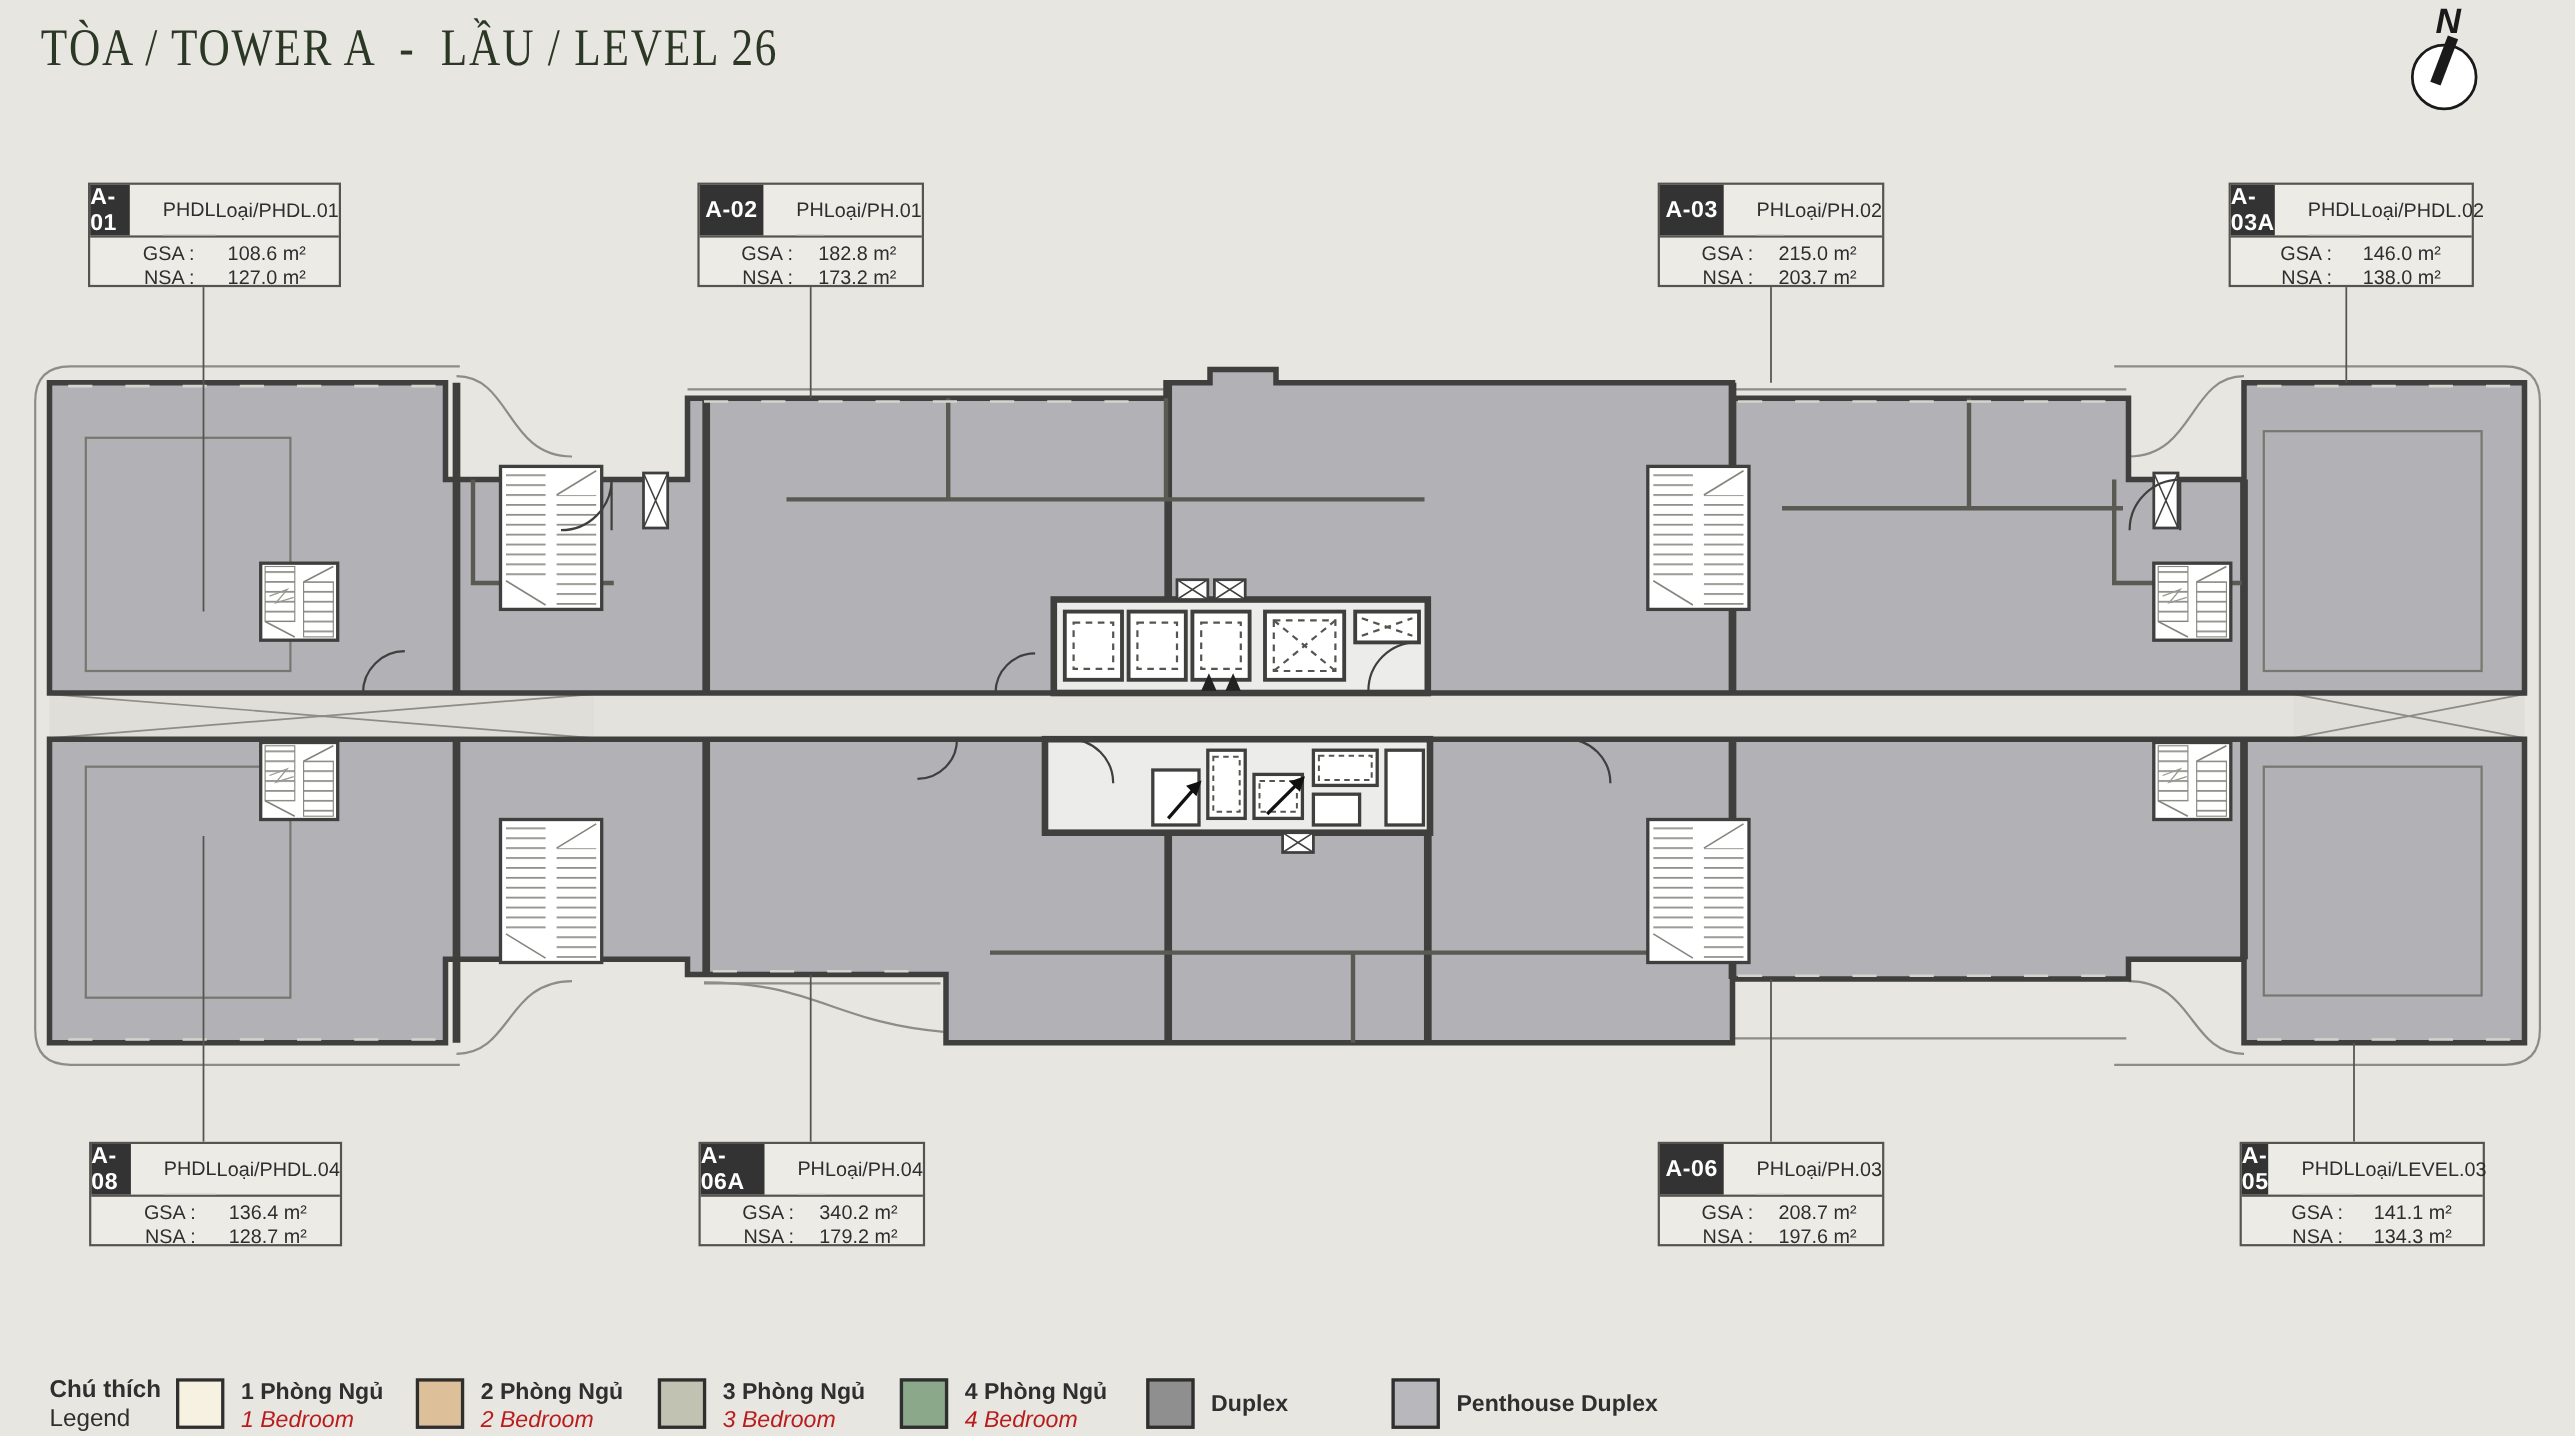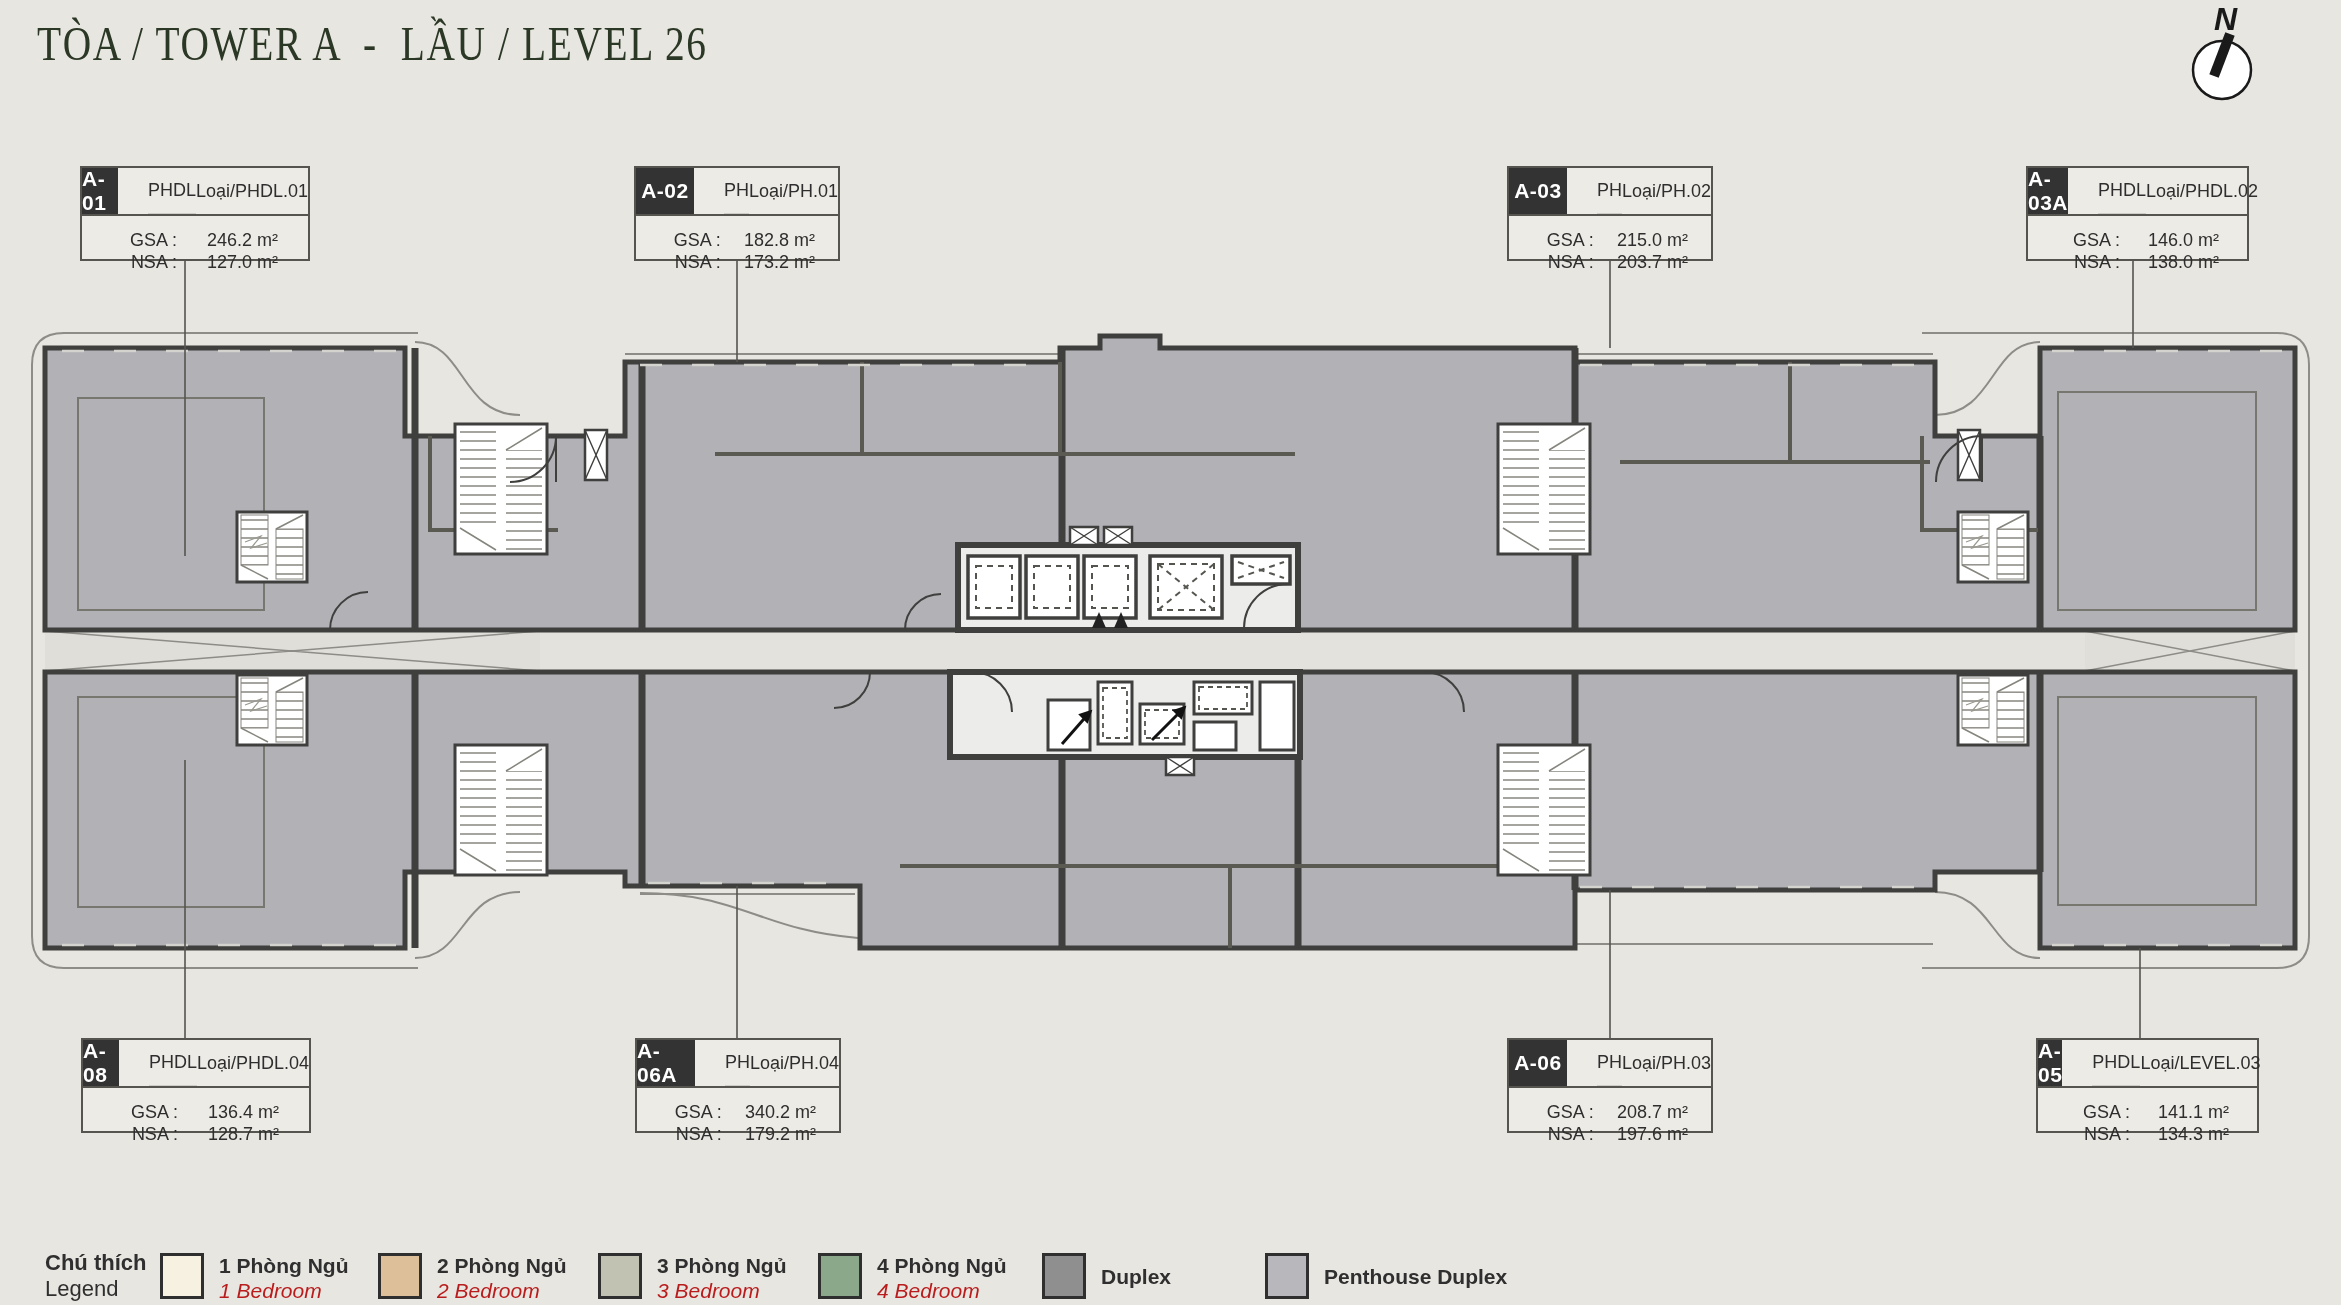--- a/index.html
+++ b/index.html
@@ -27,21 +27,21 @@
   .ub-id{
     width:44%;background:#333333;color:#ffffff;display:flex;align-items:center;
     justify-content:center;font-weight:700;font-size:21px;letter-spacing:.5px;
   }
   .ub-type{flex:1;display:flex;flex-direction:row;}
   .ub-type-short{
     flex:1;display:flex;align-items:center;justify-content:center;
     font-size:18px;color:#2e2e2e;border-bottom:1px solid #cfcdc6;
   }
   .ub-type-code{flex:1;display:flex;align-items:center;justify-content:center;font-size:18px;color:#2e2e2e;}
-  .ub-areas{padding-top:13px;}
+  .ub-areas{padding-top:3px;}
   .ub-row{display:flex;font-size:18px;color:#2e2e2e;line-height:21px;margin-top:1px;}
   .ub-k{width:42%;text-align:right;}
   .ub-v{width:58%;text-align:center;}
   
   .legend-label{position:absolute;left:45px;top:1250px;z-index:3;font-size:22px;color:#2f2f2f;line-height:26px;}
   .legend-label .vi{font-weight:700;}
   .leg-item{position:absolute;top:1253px;display:flex;gap:15px;z-index:3;}
   .leg-swatch{width:44px;height:46px;border:3px solid #2f2f2f;box-sizing:border-box;flex:none;}
   .leg-text{display:flex;flex-direction:column;justify-content:center;font-size:21px;line-height:25px;color:#2f2f2f;}
   .leg-text .vi{font-weight:700;}
@@ -221,21 +221,21 @@
   <div class="ub-top">
     <div class="ub-id">A-01</div>
     <div class="ub-type">
       <div class="ub-type-short">PHDL</div>
       <div class="ub-type-code">Loại/PHDL.01</div>
     </div>
   </div>
   <div class="ub-areas">
     <div class="ub-row">
         <span class="ub-k">GSA :</span>
-        <span class="ub-v">246.2 m²</span>
+        <span class="ub-v">108.6 m²</span>
       </div>
     <div class="ub-row">
         <span class="ub-k">NSA :</span>
         <span class="ub-v">127.0 m²</span>
       </div>
   </div>
 </div>
 
 <div class="unit-box" style="left:634px;top:166px;width:206px">
   <div class="ub-top">

